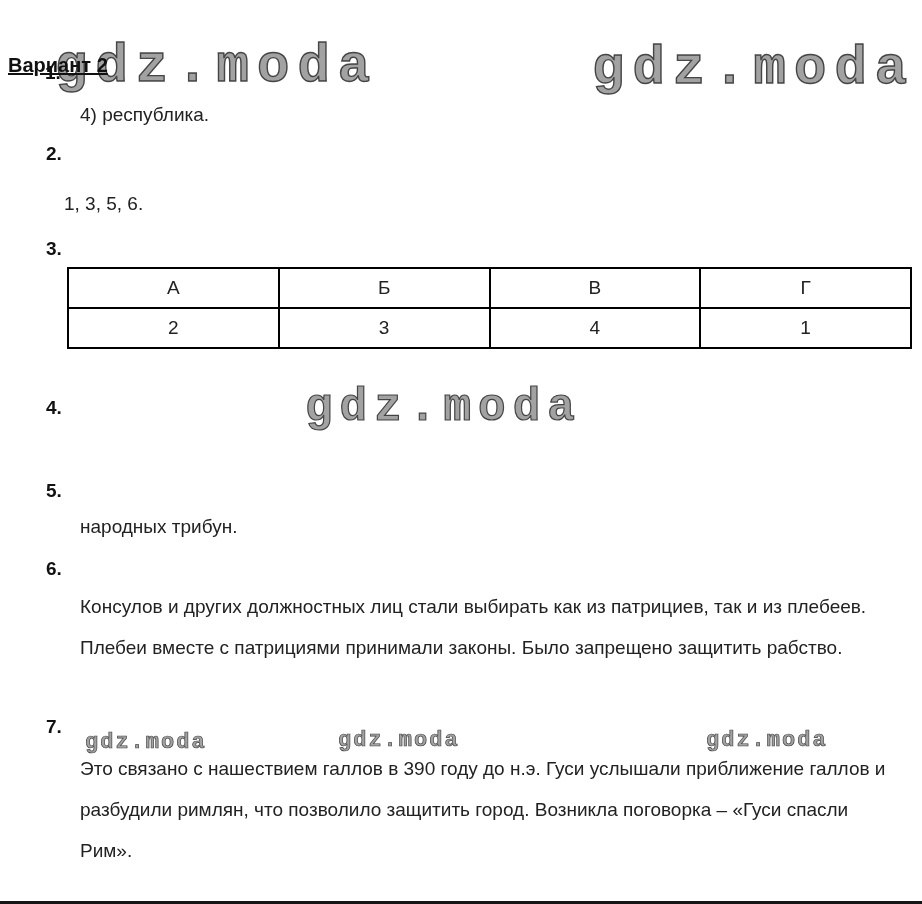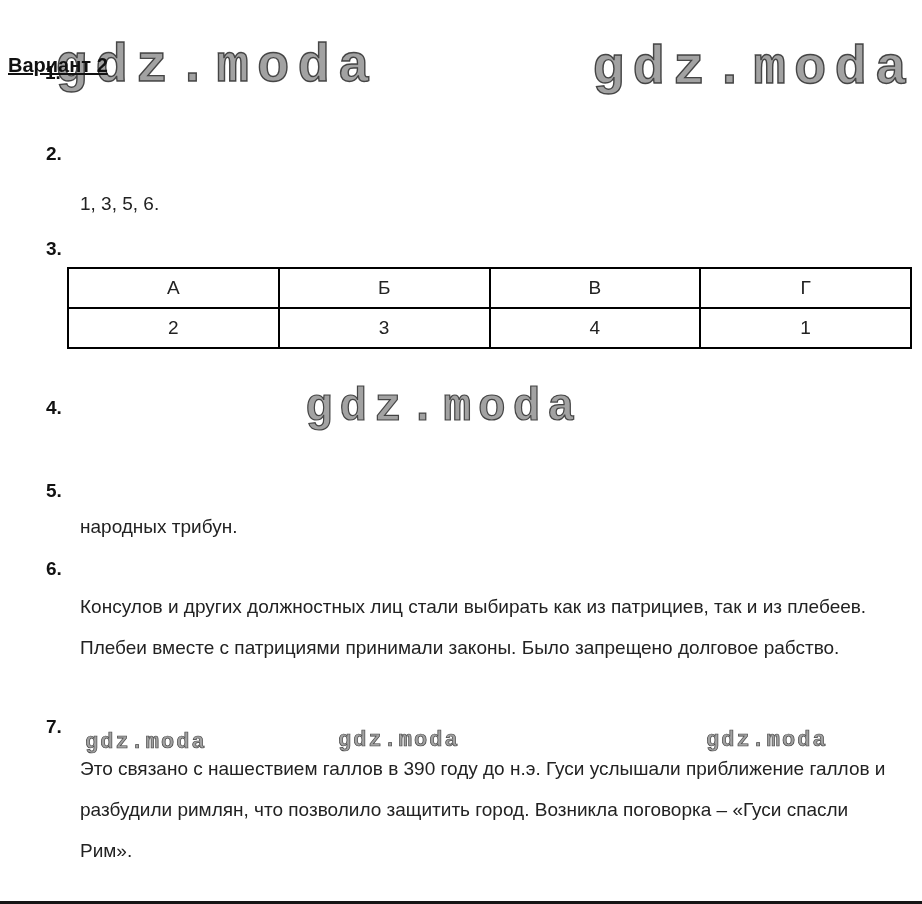--- a/index.html
+++ b/index.html
@@ -73,23 +73,24 @@
   <div class="abs wm wm-large" style="left:55px; top:36px;">gdz.moda</div>
   <div class="abs wm wm-large" style="left:592px; top:38px;">gdz.moda</div>
   <div class="abs wm wm-mid" style="left:305px; top:382px;">gdz.moda</div>
   <div class="abs wm wm-small" style="left:85px; top:730px;">gdz.moda</div>
   <div class="abs wm wm-small" style="left:338px; top:728px;">gdz.moda</div>
   <div class="abs wm wm-small" style="left:706px; top:728px;">gdz.moda</div>
 
   <div class="abs heading" style="left:8px; top:6px;">Вариант 2</div>
 
   <div class="abs num" style="left:45px; top:62px;">1.</div>
+  <div class="abs answer-text" style="left:80px; top:94px;">4) республика.</div>
 
   <div class="abs num" style="left:46px; top:143px;">2.</div>
-  <div class="abs answer-text" style="left:80px; top:183px;text-align:center;">1, 3, 5, 6.</div>
+  <div class="abs answer-text" style="left:64px; top:183px;text-align:center;">1, 3, 5, 6.</div>
 
   <div class="abs num" style="left:46px; top:238px;">3.</div>
   <table class="abs answers" style="left:67px; top:267px;">
     <tbody>
         <tr>
       <td>А</td>
       <td>Б</td>
       <td>В</td>
       <td>Г</td>
     </tr>
@@ -101,18 +102,18 @@
     </tr>
   </tbody>
     </table>
 
   <div class="abs num" style="left:46px; top:397px;">4.</div>
 
   <div class="abs num" style="left:46px; top:480px;">5.</div>
   <div class="abs answer-text" style="left:80px; top:506px;">народных трибун.</div>
 
   <div class="abs num" style="left:46px; top:558px;">6.</div>
-  <div class="abs answer-text para" style="left:80px; top:586px;">Консулов и других должностных лиц стали выбирать как из патрициев, так и из плебеев. Плебеи вместе с патрициями принимали законы. Было запрещено долговое рабство.</div>
+  <div class="abs answer-text para" style="left:80px; top:586px;">Консулов и других должностных лиц стали выбирать как из патрициев, так и из плебеев. Плебеи вместе с патрициями принимали законы. Было запрещено защитить рабство.</div>
 
   <div class="abs num" style="left:46px; top:716px;">7.</div>
   <div class="abs answer-text para" style="left:80px; top:748px;">Это связано с нашествием галлов в 390 году до н.э. Гуси услышали приближение галлов и разбудили римлян, что позволило защитить город. Возникла поговорка – «Гуси спасли Рим».</div>
 
 </div>
 
 </body></html>

